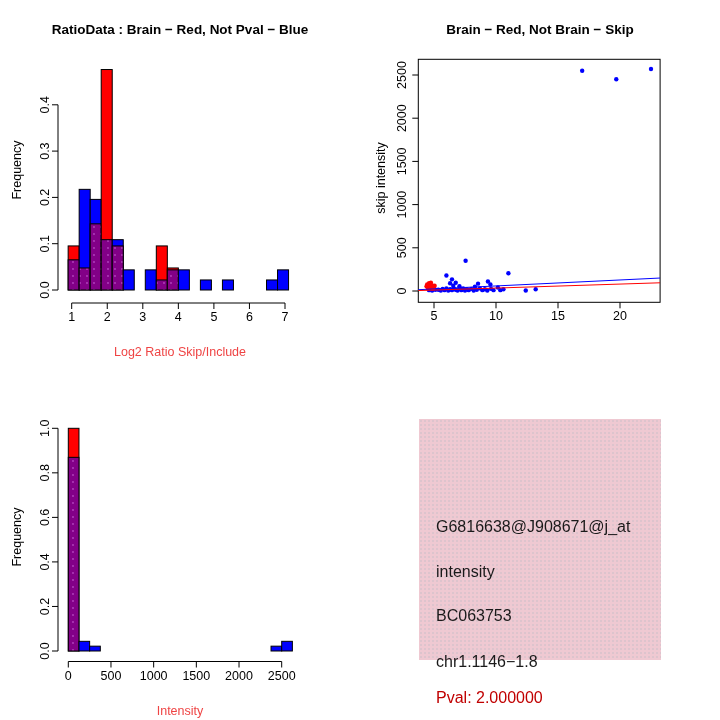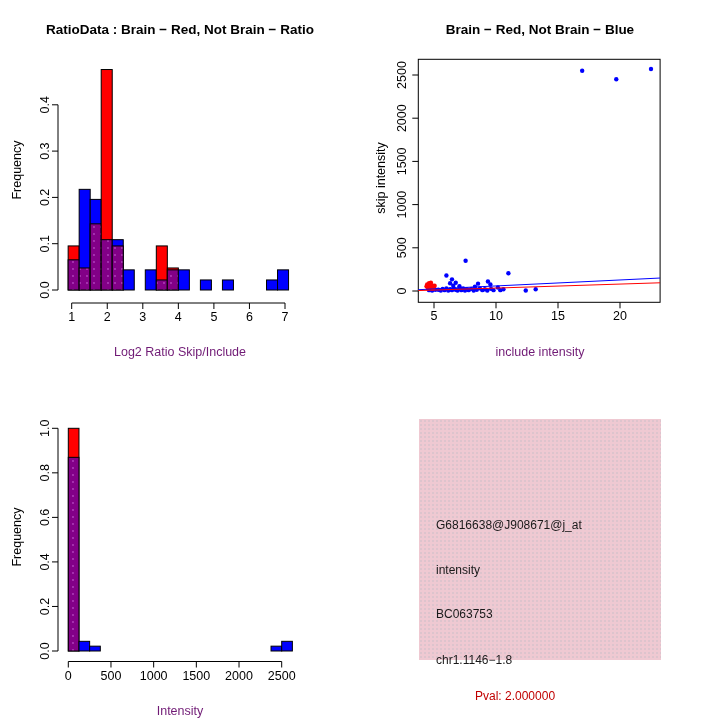--- a/index.html
+++ b/index.html
@@ -2,29 +2,29 @@
 <html><head>
 <meta charset="utf-8">
 <style>
   html,body{margin:0;padding:0;background:#fff;}
   #canvas{position:relative;width:720px;height:720px;background:#fff;
           font-family:"Liberation Sans",sans-serif;overflow:hidden;}
   .panel{position:absolute;width:360px;height:360px;}
   .panel svg{position:absolute;left:0;top:0;}
   .plot-title{position:absolute;left:0;top:22px;width:360px;text-align:center;
               font-weight:bold;font-size:13.5px;color:#000;white-space:nowrap;}
-  .xlab{position:absolute;left:0;width:360px;text-align:center;font-size:12.5px;color:#701a75;}
+  .xlab{position:absolute;left:0;width:360px;text-align:center;font-size:12.5px;color:#ef4444;}
   .ylab{position:absolute;font-size:12.5px;color:#000;white-space:nowrap;
         transform:translate(-50%,-50%) rotate(-90deg);}
   .info-box{position:absolute;left:59px;top:59px;width:242px;height:241px;
             background-color:var(--info_bg);
             background-image:radial-gradient(var(--info_dot) 1px,transparent 1px);
             background-size:4px 4px;}
-  .info-line{position:absolute;left:17px;font-size:12px;color:var(--text);white-space:nowrap;}
-  .pval{color:var(--pval_red);margin-left:39px;}
+  .info-line{position:absolute;left:17px;font-size:16px;color:var(--text);white-space:nowrap;}
+  .pval{color:var(--pval_red);}
 </style>
 </head>
 <body>
 
 <div id="canvas" style="--red: #ff0000; --blue: #0000ff; --purple: #820087; --purple_dot: #b344c0; --info_bg: #efc9d2; --info_dot: #ddc4cd; --pval_red: #c00000; --text: #1a1a1a;">
 
   <section class="panel" style="left:0;top:0">
     <svg width="360" height="360" id="svg0">
         <defs>
           <pattern id="patTL" width="7" height="7" patternUnits="userSpaceOnUse">
@@ -73,21 +73,21 @@
         <rect x="156.309" y="245.92239999999998" width="11.020499999999998" height="44.07760000000002" fill="#ff0000" stroke="#000" stroke-width="1"></rect>
         <rect x="156.309" y="279.9529" width="11.020499999999998" height="10.0471" fill="url(#patTL)" stroke="#000" stroke-width="1"></rect>
         <rect x="167.3295" y="267.9612" width="11.020499999999998" height="22.03879999999998" fill="#ff0000" stroke="#000" stroke-width="1"></rect>
         <rect x="167.3295" y="269.8595" width="11.020499999999998" height="20.140499999999975" fill="url(#patTL)" stroke="#000" stroke-width="1"></rect>
         <rect x="178.35" y="269.8595" width="11.020499999999998" height="20.140499999999975" fill="#0000ff" stroke="#000" stroke-width="1"></rect>
         <rect x="200.39100000000002" y="279.9529" width="11.02049999999997" height="10.0471" fill="#0000ff" stroke="#000" stroke-width="1"></rect>
         <rect x="222.43200000000002" y="279.9529" width="11.02049999999997" height="10.0471" fill="#0000ff" stroke="#000" stroke-width="1"></rect>
         <rect x="266.514" y="279.9529" width="11.02049999999997" height="10.0471" fill="#0000ff" stroke="#000" stroke-width="1"></rect>
         <rect x="277.5345" y="269.8595" width="11.02049999999997" height="20.140499999999975" fill="#0000ff" stroke="#000" stroke-width="1"></rect>
       </svg>
-    <div class="plot-title">RatioData : Brain − Red, Not Brain − Ratio</div>
+    <div class="plot-title">RatioData : Brain − Red, Not Pval − Blue</div>
     <div class="xlab" style="top:345px">Log2 Ratio Skip/Include</div>
     <div class="ylab" style="left:17px;top:170px">Frequency</div>
   </section>
 
   <section class="panel" style="left:360px;top:0">
     <svg width="360" height="360" id="svg1">
         <rect x="58.3" y="59.3" width="241.8" height="243" fill="none" stroke="#000" stroke-width="1"></rect>
         <line x1="52.3" y1="291" x2="58.3" y2="291" stroke="#000" stroke-width="1"></line>
         <text x="42.3" y="291" text-anchor="middle" dominant-baseline="central" font-size="12.5" font-family="Liberation Sans, sans-serif" fill="#000" transform="rotate(-90 42.3 291)">0</text>
         <line x1="52.3" y1="247.8" x2="58.3" y2="247.8" stroke="#000" stroke-width="1"></line>
@@ -165,22 +165,21 @@
         <circle cx="69.03999999999999" cy="283.224" r="2.2" fill="#ff0000"></circle>
         <circle cx="70.9" cy="282.792" r="2.2" fill="#ff0000"></circle>
         <circle cx="67.8" cy="287.976" r="2.2" fill="#ff0000"></circle>
         <circle cx="72.76" cy="288.408" r="2.2" fill="#ff0000"></circle>
         <circle cx="74.62" cy="285.816" r="2.2" fill="#ff0000"></circle>
         <circle cx="67.18" cy="284.52" r="2.2" fill="#ff0000"></circle>
         <circle cx="69.66000000000001" cy="287.544" r="2.2" fill="#ff0000"></circle>
         <line x1="58.251999999999995" y1="289.704" x2="300.052" y2="278.04" stroke="#0000ff" stroke-width="1"></line>
         <line x1="58.251999999999995" y1="290.568" x2="300.052" y2="282.792" stroke="#ff0000" stroke-width="1"></line>
       </svg>
-    <div class="plot-title">Brain − Red, Not Brain − Blue</div>
-    <div class="xlab" style="top:345px">include intensity</div>
+    <div class="plot-title">Brain − Red, Not Brain − Skip</div>
     <div class="ylab" style="left:21px;top:178px">skip intensity</div>
   </section>
 
   <section class="panel" style="left:0;top:360px">
     <svg width="360" height="360" id="svg2">
         <defs>
           <pattern id="patBL" width="7" height="7" patternUnits="userSpaceOnUse">
             <rect x="0" y="0" width="7" height="7" fill="#820087"></rect>
             <circle cx="3" cy="3" r="0.9" fill="#b344c0"></circle>
           </pattern>

